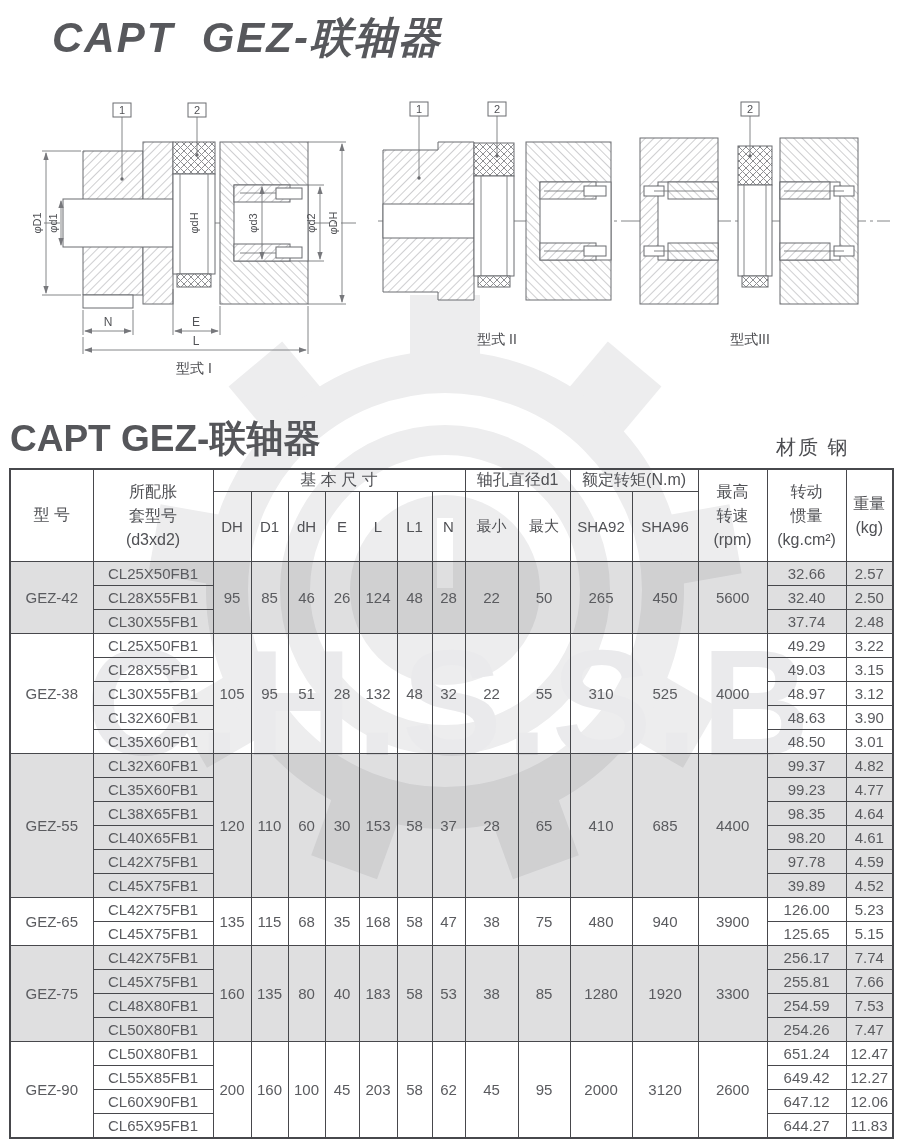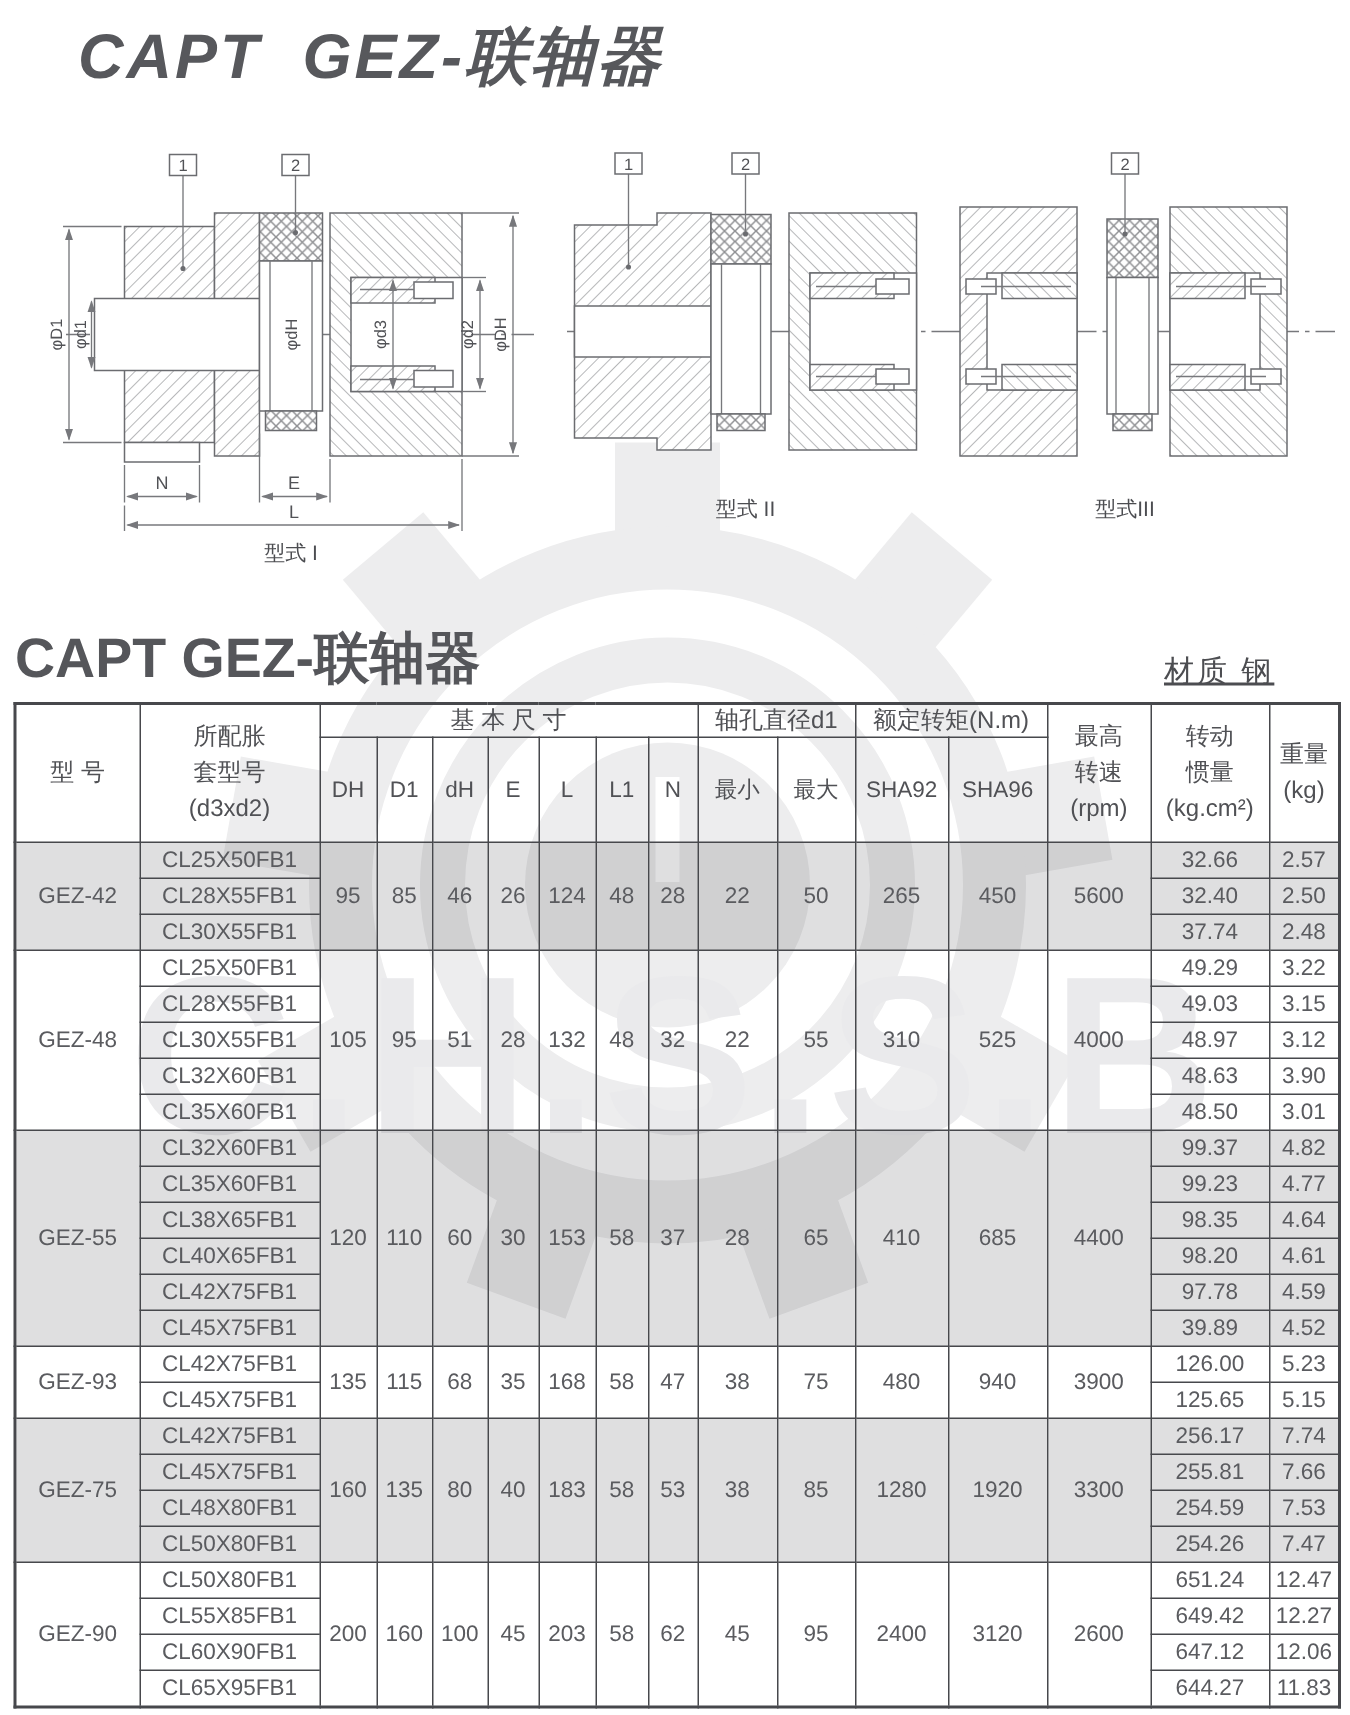--- a/index.html
+++ b/index.html
@@ -17,21 +17,21 @@
     position:absolute; left:52px; top:10px; z-index:1;
     font-size:42px; font-weight:bold; font-style:italic;
     letter-spacing:2px; color:#57585c; white-space:pre;
   }
   .section-title {
     position:absolute; left:10px; top:414px; z-index:1;
     font-size:37px; font-weight:bold; letter-spacing:0px; color:#55565a;
   }
   .material {
     position:absolute; left:776px; top:434px; z-index:1;
-    font-size:20px; color:#4c4d51; letter-spacing:2px;text-decoration:underline;
+    font-size:20px; color:#4c4d51; letter-spacing:2px;
   }
   
   .drw { position:absolute; z-index:1; }
   #d1 { left:30px; top:95px; }
   #d2 { left:378px; top:98px; }
   #d3 { left:634px; top:98px; }
   .ol  { stroke:#6b6c70; stroke-width:1; }
   .thin{ stroke:#77787c; stroke-width:0.9; fill:none; }
   .dim { stroke:#77787c; stroke-width:0.9; fill:none;
          marker-start:url(#ar); marker-end:url(#ar); }
@@ -298,21 +298,21 @@
             <td>CL28X55FB1</td>
             <td>32.40</td>
             <td>2.50</td>
           </tr>
           <tr class="gray">
             <td>CL30X55FB1</td>
             <td>37.74</td>
             <td>2.48</td>
           </tr>
           <tr>
-            <td rowspan="5">GEZ-48</td>
+            <td rowspan="5">GEZ-38</td>
             <td>CL25X50FB1</td>
             <td rowspan="5">105</td>
             <td rowspan="5">95</td>
             <td rowspan="5">51</td>
             <td rowspan="5">28</td>
             <td rowspan="5">132</td>
             <td rowspan="5">48</td>
             <td rowspan="5">32</td>
             <td rowspan="5">22</td>
             <td rowspan="5">55</td>
@@ -379,21 +379,21 @@
             <td>CL42X75FB1</td>
             <td>97.78</td>
             <td>4.59</td>
           </tr>
           <tr class="gray">
             <td>CL45X75FB1</td>
             <td>39.89</td>
             <td>4.52</td>
           </tr>
           <tr>
-            <td rowspan="2">GEZ-93</td>
+            <td rowspan="2">GEZ-65</td>
             <td>CL42X75FB1</td>
             <td rowspan="2">135</td>
             <td rowspan="2">115</td>
             <td rowspan="2">68</td>
             <td rowspan="2">35</td>
             <td rowspan="2">168</td>
             <td rowspan="2">58</td>
             <td rowspan="2">47</td>
             <td rowspan="2">38</td>
             <td rowspan="2">75</td>
@@ -446,21 +446,21 @@
             <td>CL50X80FB1</td>
             <td rowspan="4">200</td>
             <td rowspan="4">160</td>
             <td rowspan="4">100</td>
             <td rowspan="4">45</td>
             <td rowspan="4">203</td>
             <td rowspan="4">58</td>
             <td rowspan="4">62</td>
             <td rowspan="4">45</td>
             <td rowspan="4">95</td>
-            <td rowspan="4">2400</td>
+            <td rowspan="4">2000</td>
             <td rowspan="4">3120</td>
             <td rowspan="4">2600</td>
             <td>651.24</td>
             <td>12.47</td>
           </tr>
           <tr>
             <td>CL55X85FB1</td>
             <td>649.42</td>
             <td>12.27</td>
           </tr>

